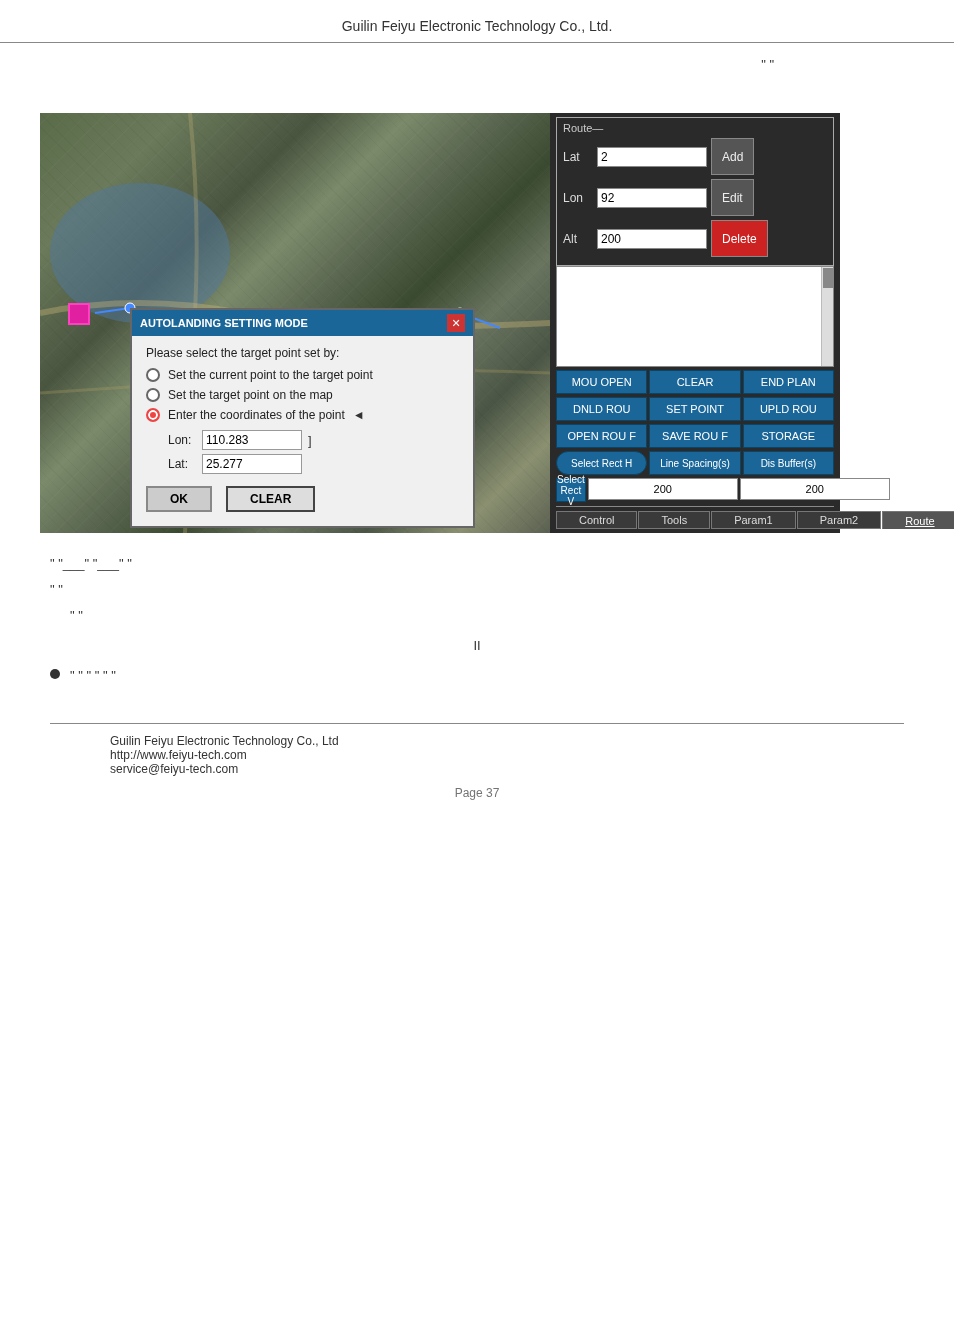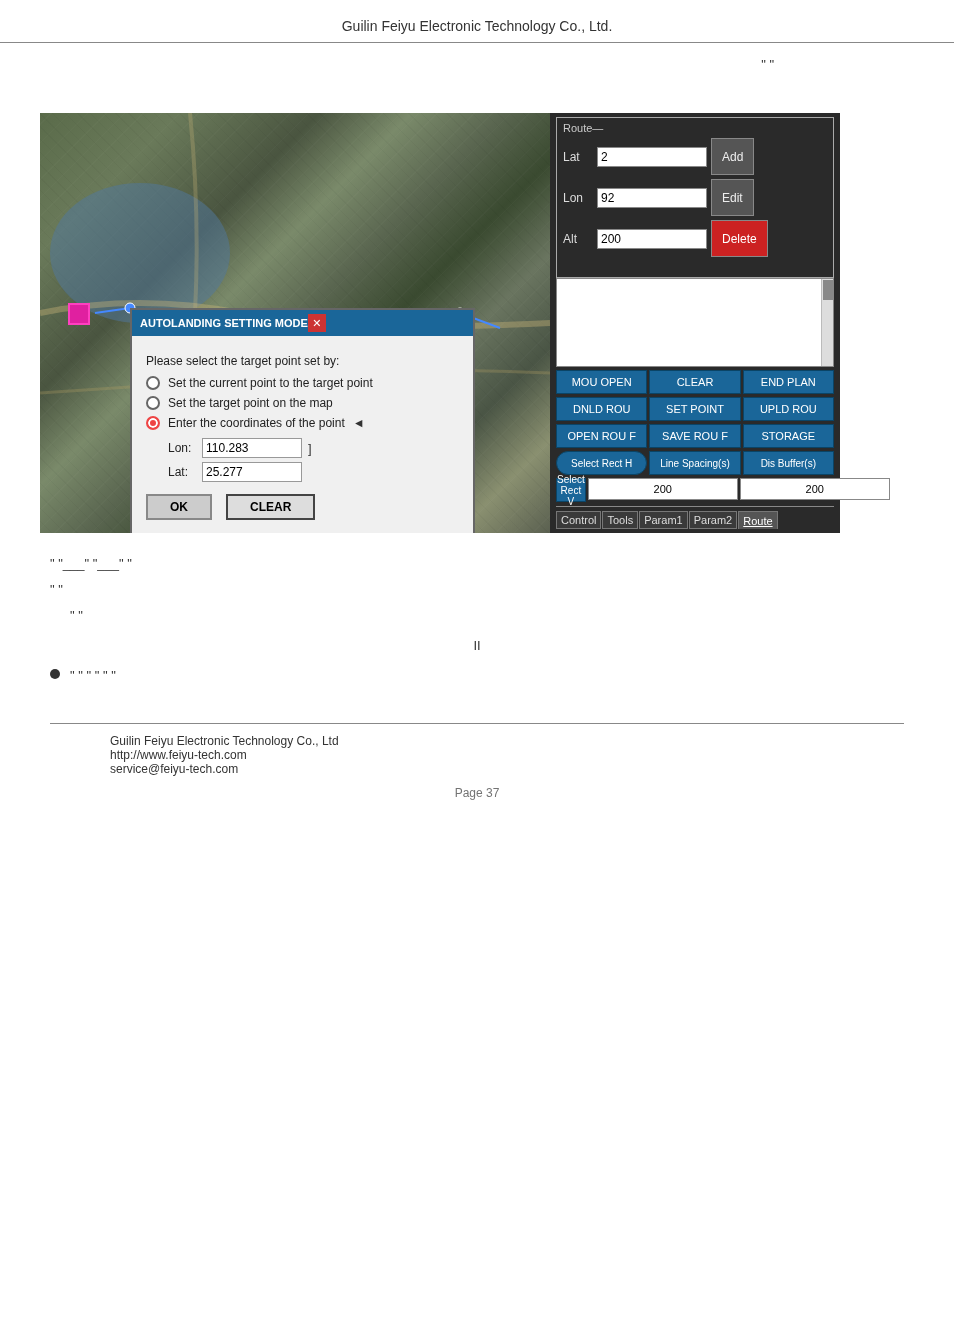--- a/index.html
+++ b/index.html
@@ -96,39 +96,39 @@
       background: #f0f0f0;
       border: 2px solid #666;
       z-index: 20;
       font-size: 12px;
     }
     .autolanding-titlebar {
       background: #1a6699;
       color: #fff;
       padding: 4px 8px;
       display: flex;
-      justify-content: flex-start;
+      justify-content: space-between;
       align-items: center;
       font-size: 11px;
       font-weight: bold;
     }
     .autolanding-close {
       background: #cc3333;
       border: none;
       color: #fff;
       width: 18px;
       height: 18px;
       cursor: pointer;
       font-size: 11px;
       display: flex;
       align-items: center;
       justify-content: center;
     }
     .autolanding-body {
-      padding: 18px 14px;
+      padding: 10px 14px;
     }
     .autolanding-body p {
       font-size: 12px;
       margin-bottom: 8px;
     }
     .radio-option {
       display: flex;
       align-items: center;
       gap: 8px;
       margin-bottom: 6px;
@@ -315,21 +315,21 @@
 
     
     .tab-bar {
       display: flex;
       margin: 4px 6px 4px 6px;
       border-top: 1px solid #888;
       padding-top: 4px;
       gap: 1px;
     }
     .tab-item {
-      padding: 2px 4px;
+      padding: 2px 22px;
       background: #3a3a3a;
       color: #ddd;
       border: 1px solid #777;
       font-size: 11px;
       cursor: pointer;
     }
     .tab-item.active {
       background: #555;
       color: #fff;
       border-bottom: none;
@@ -465,21 +465,21 @@
         <div class="dialog-buttons">
           <button class="dialog-btn ok">OK</button>
           <button class="dialog-btn cancel-btn-outlined">CLEAR</button>
         </div>
       </div>
     </div>
   </div>
 
   <div class="route-panel">
 
-    <div style="margin: 4px 6px 0 6px; border: 1px solid #aaa; padding: 4px 6px 16px 6px;">
+    <div style="margin: 4px 6px 0 6px; border: 1px solid #aaa; padding: 4px 6px 4px 6px;">
       <div style="color:#ccc; font-size:11px; margin-bottom:4px;">
         <span>Route</span>—
       </div>
 
       <div class="route-field-row">
         <span class="route-field-label">Lat</span>
         <input type="text" class="route-field-input" value="2" style="">
         <button class="route-field-btn">Add</button>
       </div>
 

